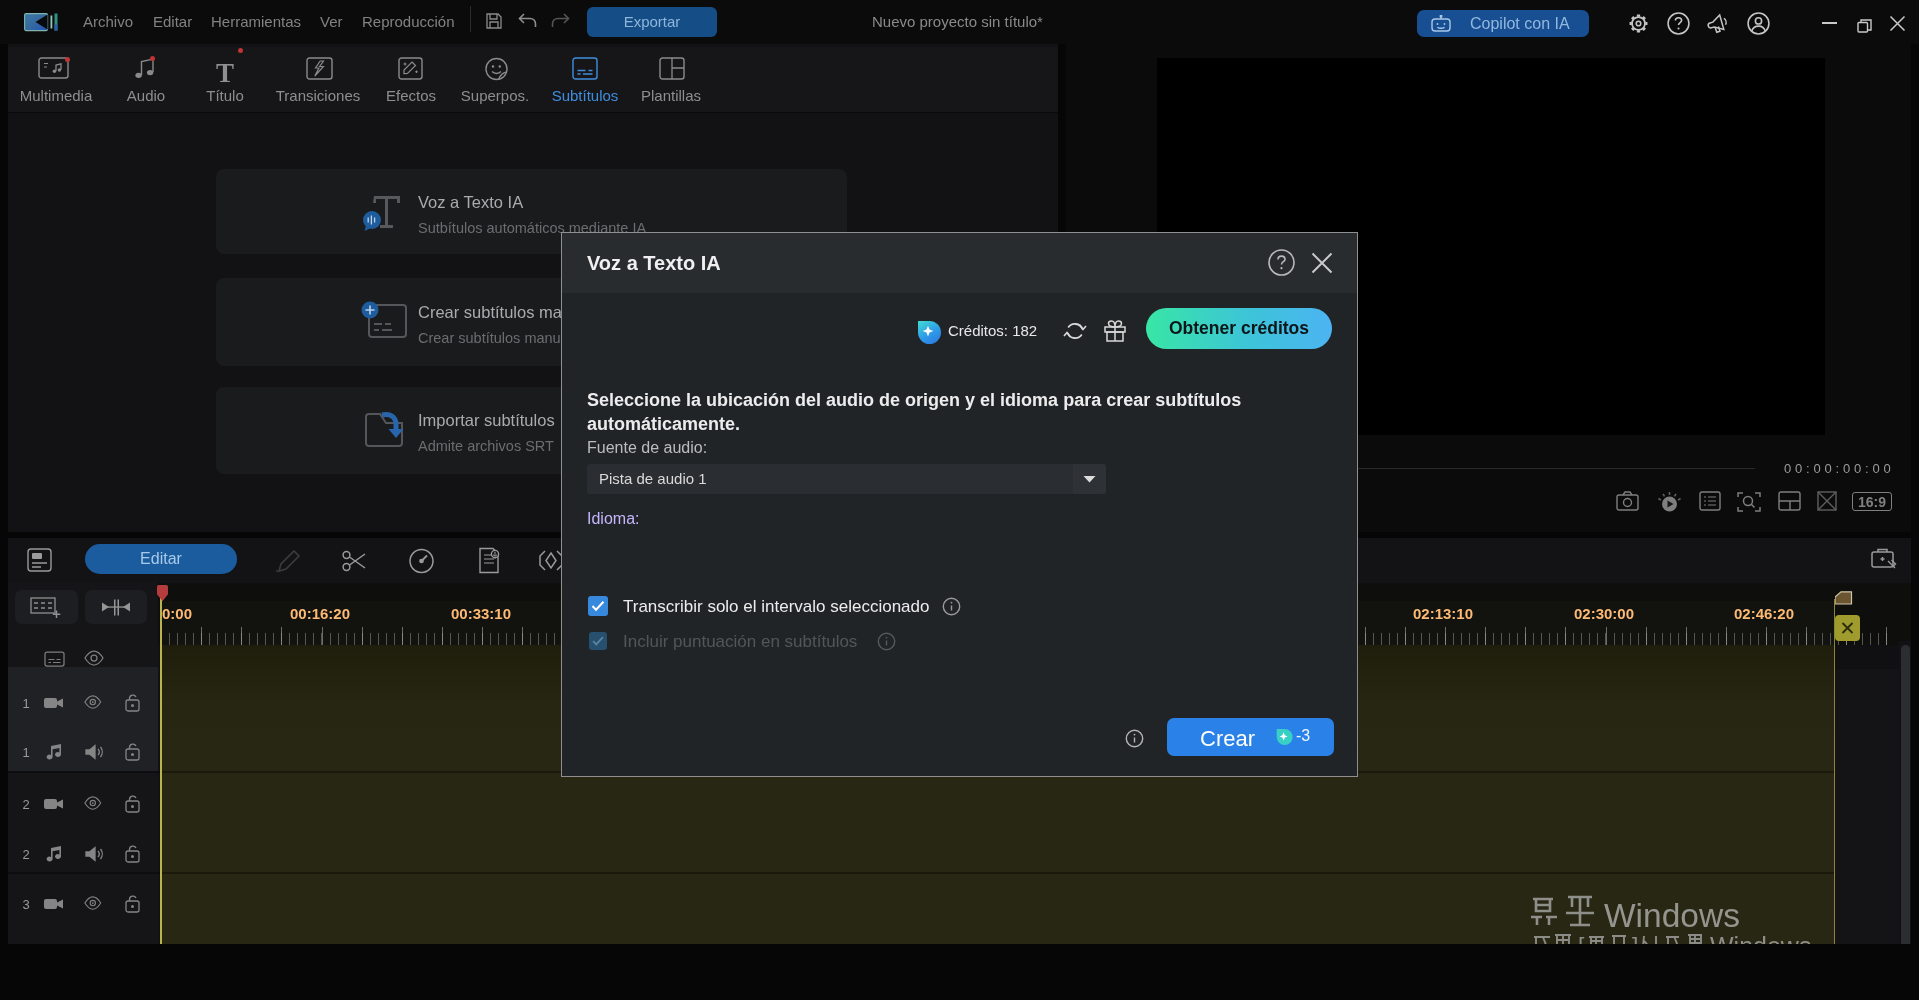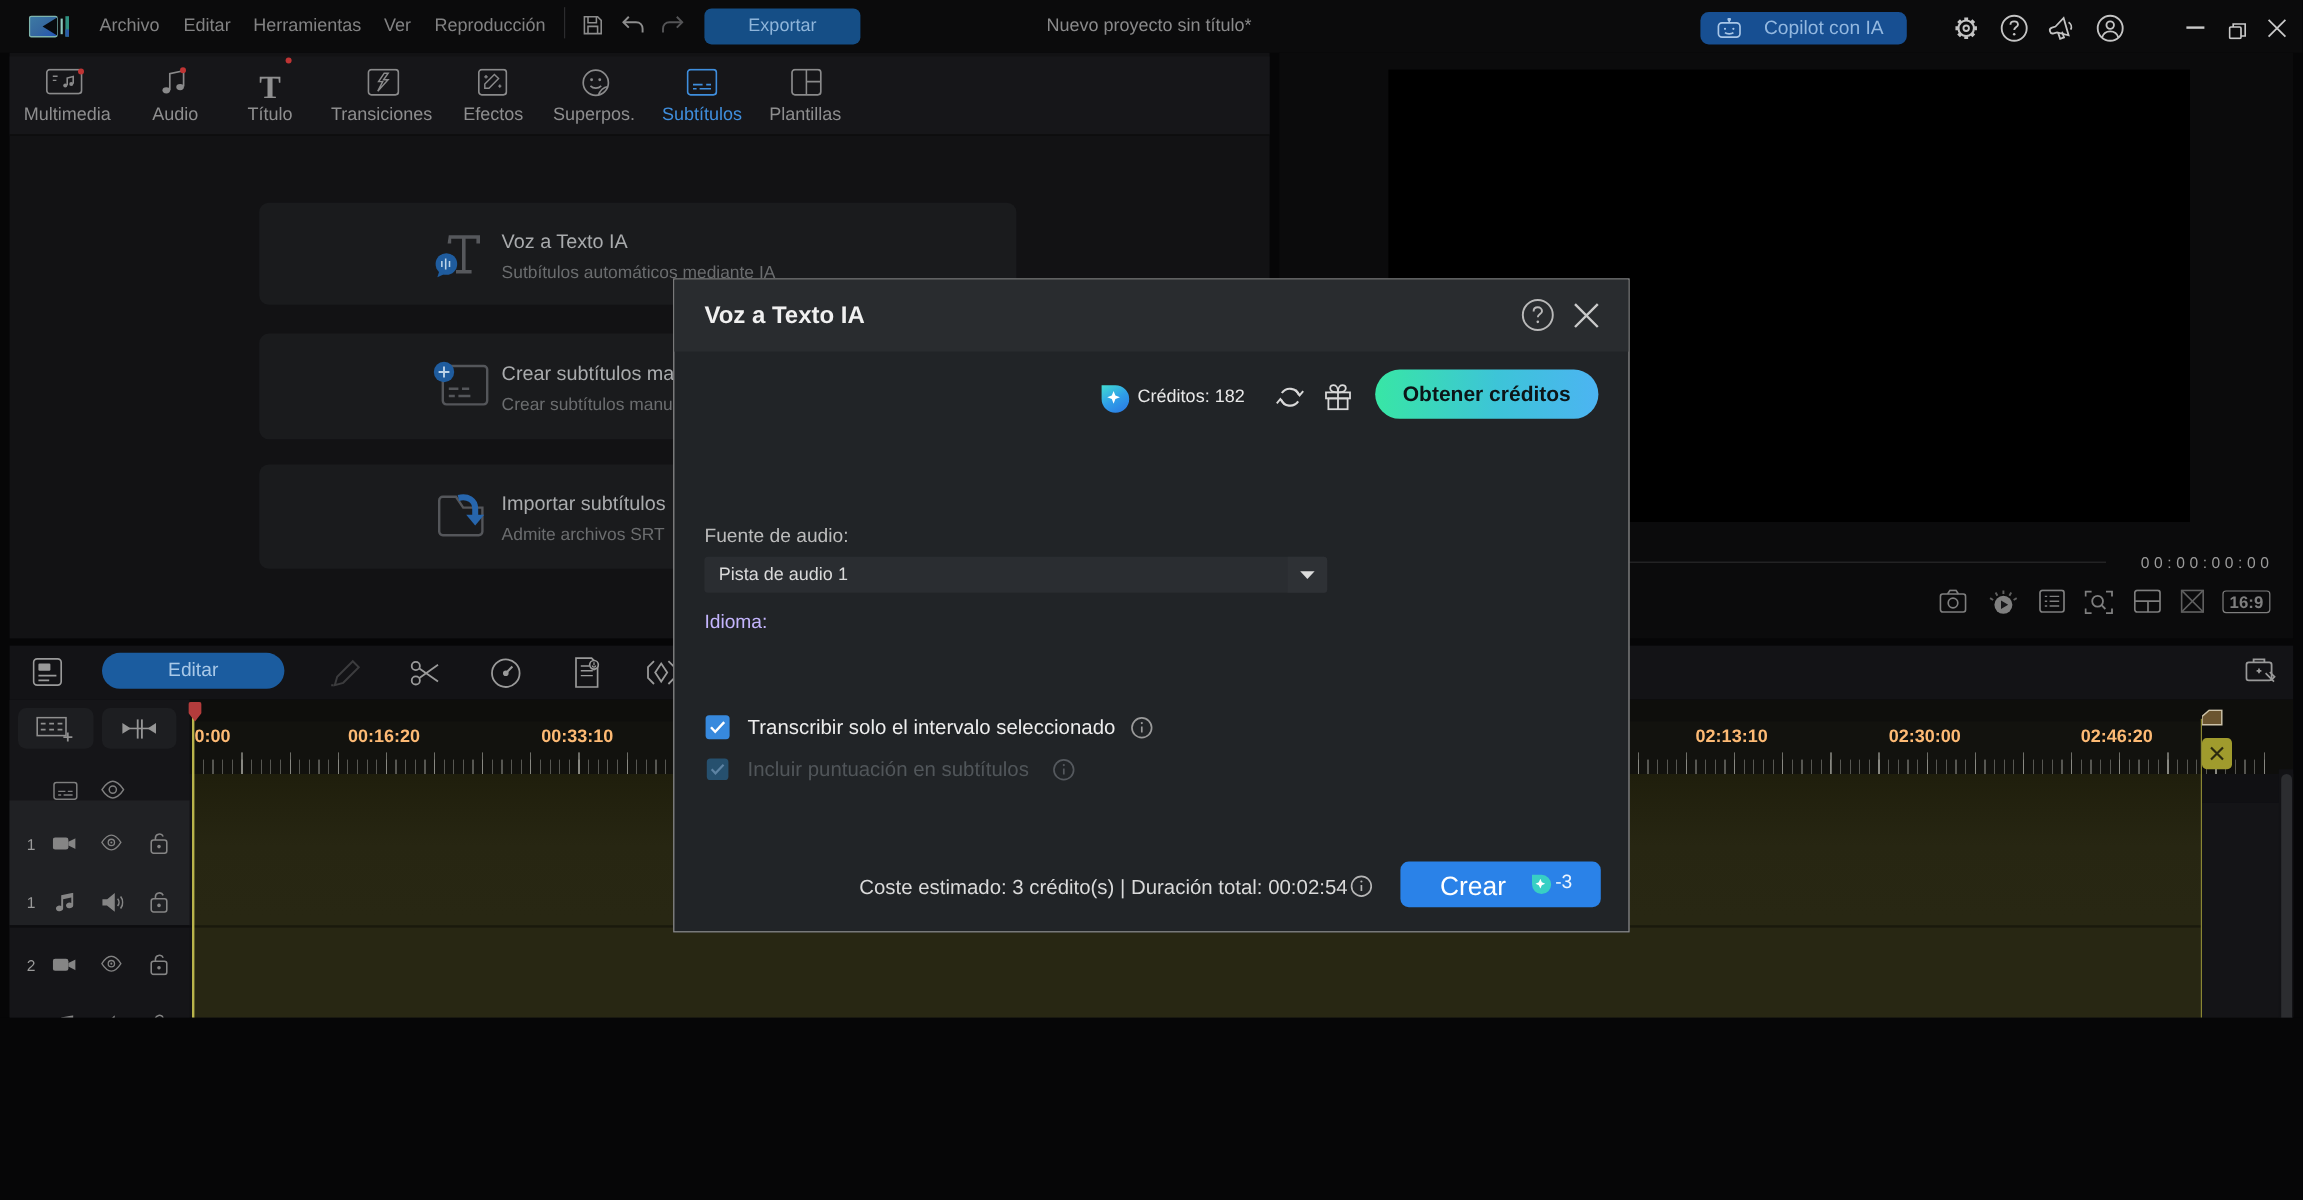--- a/index.html
+++ b/index.html
@@ -1,18 +1,18 @@
 <!DOCTYPE html>
 <html><head>
 <meta charset="utf-8">
 <style>
   * { margin:0; padding:0; box-sizing:border-box; }
   html,body { width:1919px; height:1000px; background:#060607; overflow:hidden; }
   body { font-family:"Liberation Sans", sans-serif; }
-  #root { position:relative; width:1919px; height:848px; background:#060607; overflow:hidden; }
+  #root { position:relative; width:1919px; height:944px; background:#060607; overflow:hidden; }
   .abs { position:absolute; }
   svg { display:block; }
 </style>
 </head>
 <body>
 <div id="root">
 
 <div class="abs" style="left:0;top:0;width:1919px;height:44px;background:#0b0b0c;"></div>
 <div class="abs" style="left:24px;top:12px;width:36px;height:20px;">
 <svg width="36" height="20" viewBox="0 0 36 20">
@@ -620,20 +620,21 @@
   </div>
   <div class="abs" style="left:541px;top:86px;">
     <svg width="24" height="24" viewBox="0 0 24 24" fill="none" stroke="#d8d8d8" stroke-width="1.5">
       <rect x="2" y="8" width="20" height="5"></rect>
       <rect x="4" y="13" width="16" height="9"></rect>
       <path d="M12 8 V22 M12 8 C8 8 5.5 6.5 5.5 4.5 C5.5 2.8 7 2 8.5 2 C10.5 2 12 4.5 12 8 C12 4.5 13.5 2 15.5 2 C17 2 18.5 2.8 18.5 4.5 C18.5 6.5 16 8 12 8 Z"></path>
     </svg>
   </div>
   <div class="abs" style="left:584px;top:75px;width:186px;height:41px;border-radius:21px;background:linear-gradient(90deg,#38e6a5,#3dc4d8 55%,#4cb4f2);color:#0c1517;font-size:17.5px;font-weight:bold;text-align:center;line-height:41px;">Obtener créditos</div>
 
+  <div class="abs" style="left:25px;top:156px;width:700px;color:#ececec;font-size:18px;font-weight:bold;line-height:23.5px;">Seleccione la ubicación del audio de origen y el idioma para crear subtítulos automáticamente.</div>
   <div class="abs" style="left:25px;top:206px;color:#bcbcbc;font-size:16px;">Fuente de audio:</div>
   <div class="abs" style="left:25px;top:231px;width:519px;height:30px;background:#2a2d31;border-radius:3px;">
     <div class="abs" style="left:12px;top:6px;color:#dadada;font-size:15px;">Pista de audio 1</div>
     <div class="abs" style="right:0;top:0;width:33px;height:30px;background:#2e3135;border-radius:0 3px 3px 0;">
       <svg width="33" height="30" viewBox="0 0 33 30">
             <path d="M10.5 12 h12 l-6 6.5 z" fill="#dcdcdc"></path>
           </svg>
     </div>
   </div>
   <div class="abs" style="left:25px;top:277px;color:#c4b5fd;font-size:16px;">Idioma:</div>
@@ -658,21 +659,20 @@
   </div>
   <div class="abs" style="left:61px;top:399px;color:#51565a;font-size:17px;">Incluir puntuación en subtítulos</div>
   <div class="abs" style="left:315px;top:399px;">
     <svg width="19" height="19" viewBox="0 0 19 19" fill="none" stroke="#55595e" stroke-width="1.4">
       <circle cx="9.5" cy="9.5" r="8.2"></circle>
           <path d="M9.5 8.5 v5"></path>
           <circle cx="9.5" cy="5.6" r="0.9" fill="#55595e" stroke="none"></circle>
     </svg>
   </div>
 
-  <div class="abs" style="left:0px;top:497px;width:561px;color:#dadada;font-size:17px;text-align:right;">Coste estimado: 3 crédito(s) | Duración total: 00:02:54</div>
   <div class="abs" style="left:563px;top:496px;">
     <svg width="19" height="19" viewBox="0 0 19 19" fill="none" stroke="#b5b5b5" stroke-width="1.4">
       <circle cx="9.5" cy="9.5" r="8.2"></circle>
           <path d="M9.5 8.5 v5"></path>
           <circle cx="9.5" cy="5.6" r="0.9" fill="#b5b5b5" stroke="none"></circle>
     </svg>
   </div>
   <div class="abs" style="left:605px;top:485px;width:167px;height:38px;border-radius:7px;background:#2a82e8;">
     <div class="abs" style="left:33px;top:8px;color:#fff;font-size:22px;">Crear</div>
     <div class="abs" style="left:109px;top:10px;">

